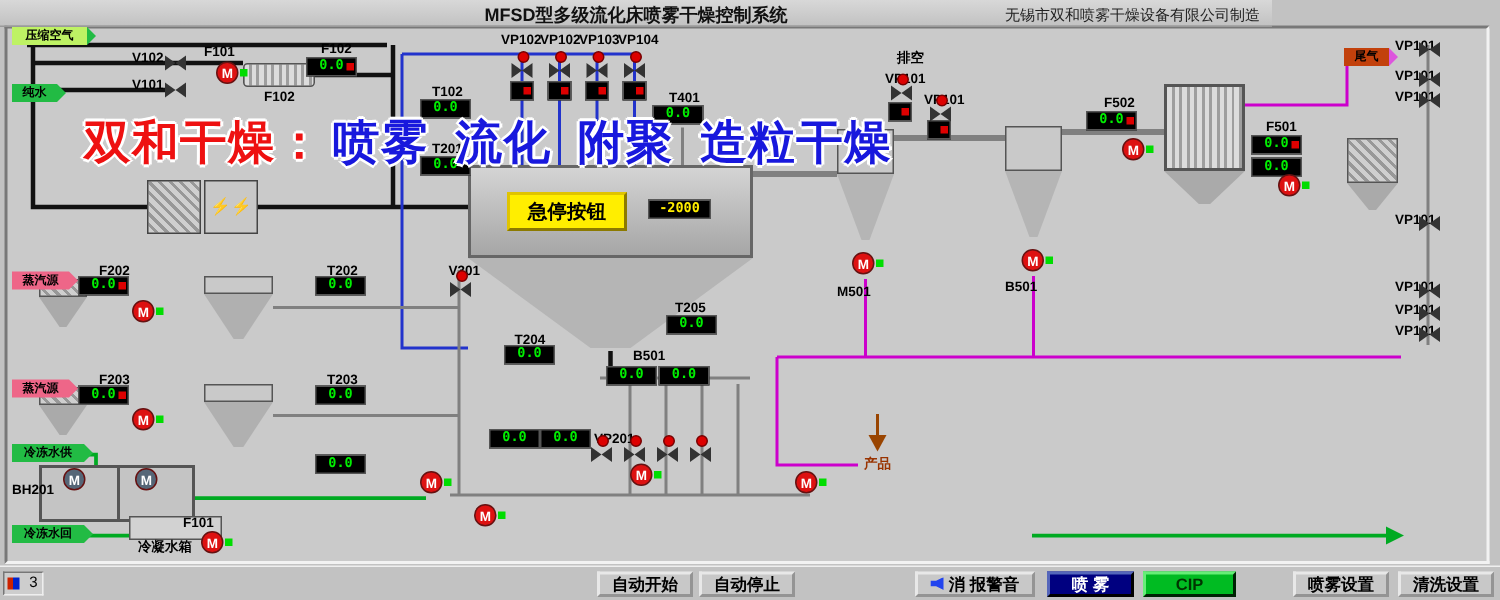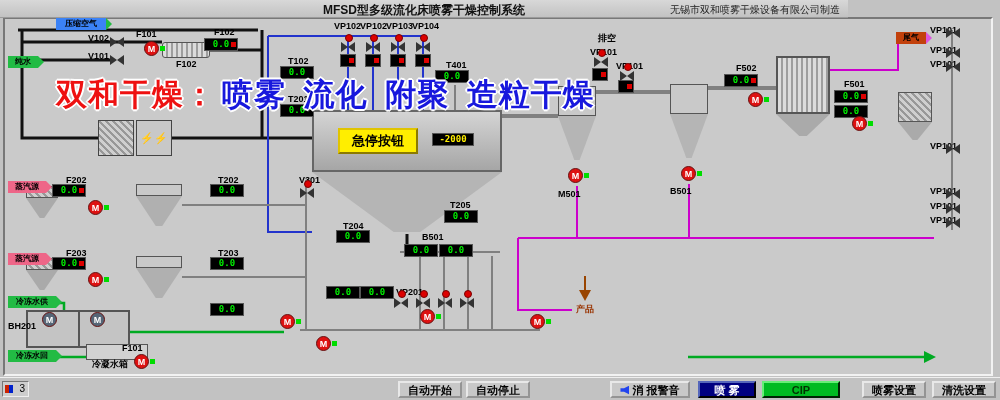--- a/index.html
+++ b/index.html
@@ -43,21 +43,21 @@
   
   #toolbar{position:absolute;left:0;top:377px;width:1000px;height:23px;background:#c2c2c2;border-top:1px solid #efefef;z-index:50}
   #pagebox{position:absolute;left:2px;top:3px;width:27px;height:16px;box-sizing:border-box;border:1px solid;border-color:#777 #eee #eee #777;font-size:10px;line-height:14px;text-align:right;padding-right:3px;background:#cdcdcd}
   #pageicon{position:absolute;left:2px;top:3px;width:8px;height:8px;background:linear-gradient(90deg,#cc2200 50%,#0022cc 50%)}
   #statusbar{position:absolute;left:31px;top:3px;width:360px;height:16px;background:#000088;border:1px solid #000050;box-sizing:border-box;text-align:center;color:#00ffff;font-size:11px;font-weight:bold;line-height:14px}
   .btn3d{position:absolute;top:3px;height:17px;background:#c8c8c8;border:2px outset #e8e8e8;font-family:"Liberation Sans",sans-serif;font-size:11px;font-weight:bold;color:#000;padding:0 3px;line-height:12px}
   #btn-auto-start{left:398px;width:64px}
   #btn-auto-stop{left:466px;width:64px}
   #btn-mute{left:610px;width:80px}
   #btn-spray{left:698px;width:58px;background:#000080;color:#fff;border-color:#5566bb #000044 #000044 #5566bb}
-  #btn-cip{left:762px;width:78px;background:#00bb22;color:#003300;border-color:#66ee77 #007711 #007711 #66ee77}
+  #btn-cip{left:762px;width:62px;background:#00bb22;color:#003300;border-color:#66ee77 #007711 #007711 #66ee77}
   #btn-spray-set{left:862px;width:64px}
   #btn-clean-set{left:932px;width:64px}
   .spk{display:inline-block;width:9px;height:9px;background:#2244ee;margin-right:3px;vertical-align:-1px;clip-path:polygon(0 30%,40% 30%,100% 0,100% 100%,40% 70%,0 70%)}
 </style>
 </head>
 <body>
 
 <div id="screen">
 
   <div id="frame"></div>
@@ -142,21 +142,21 @@
   <div class="equip hatchD" style="left:26px;top:258px;width:32px;height:12px;border:1px solid #555"></div>
   <div class="equip coneDown" style="left:26px;top:270px;width:32px;height:20px;background:#aaa"></div>
   <div class="equip" style="left:26px;top:310px;width:104px;height:38px;background:#c4c4c4;border:2px solid #555">
     <div style="position:absolute;left:50px;top:0;width:2px;height:34px;background:#555"></div>
   </div>
   <div class="equip" style="left:86px;top:344px;width:62px;height:16px;background:#d2d2d2;border:1px solid #555"></div>
 
   <button id="estop">急停按钮</button>
 
   <div id="overlay">
-      <div class="src" style="left: 8px; top: 18px; width: 50px; background: #3b82f6; margin-left: 48px;">压缩空气<i class="tip" style="border-left-color: rgb(34, 187, 68);"></i></div>
+      <div class="src" style="left: 8px; top: 18px; width: 50px; background: #bef264;">压缩空气<i class="tip" style="border-left-color: rgb(34, 187, 68);"></i></div>
       <div class="src" style="left: 8px; top: 56px; width: 30px; background: rgb(34, 187, 68);">纯水<i class="tip" style="border-left-color: rgb(34, 187, 68);"></i></div>
       <div class="src" style="left: 8px; top: 181px; width: 38px; background: rgb(238, 102, 136);">蒸汽源<i class="tip" style="border-left-color: rgb(238, 102, 136);"></i></div>
       <div class="src" style="left: 8px; top: 253px; width: 38px; background: rgb(238, 102, 136);">蒸汽源<i class="tip" style="border-left-color: rgb(238, 102, 136);"></i></div>
       <div class="src" style="left: 8px; top: 296px; width: 48px; background: rgb(34, 187, 68);">冷冻水供<i class="tip" style="border-left-color: rgb(34, 187, 68);"></i></div>
       <div class="src" style="left: 8px; top: 350px; width: 48px; background: rgb(34, 187, 68);">冷冻水回<i class="tip" style="border-left-color: rgb(34, 187, 68);"></i></div>
       <div class="src" style="left: 896px; top: 32px; width: 30px; background: #c2410c;">尾气<i class="tip" style="border-left-color: rgb(221, 85, 221);"></i></div>
       <div class="tag" style="left: 88px; top: 34px; color: rgb(0, 0, 0);">V102</div>
       <div class="tag" style="left: 88px; top: 52px; color: rgb(0, 0, 0);">V101</div>
       <div class="tag" style="left: 136px; top: 30px; color: rgb(0, 0, 0);">F101</div>
       <div class="tag" style="left: 176px; top: 60px; color: rgb(0, 0, 0);">F102</div>

